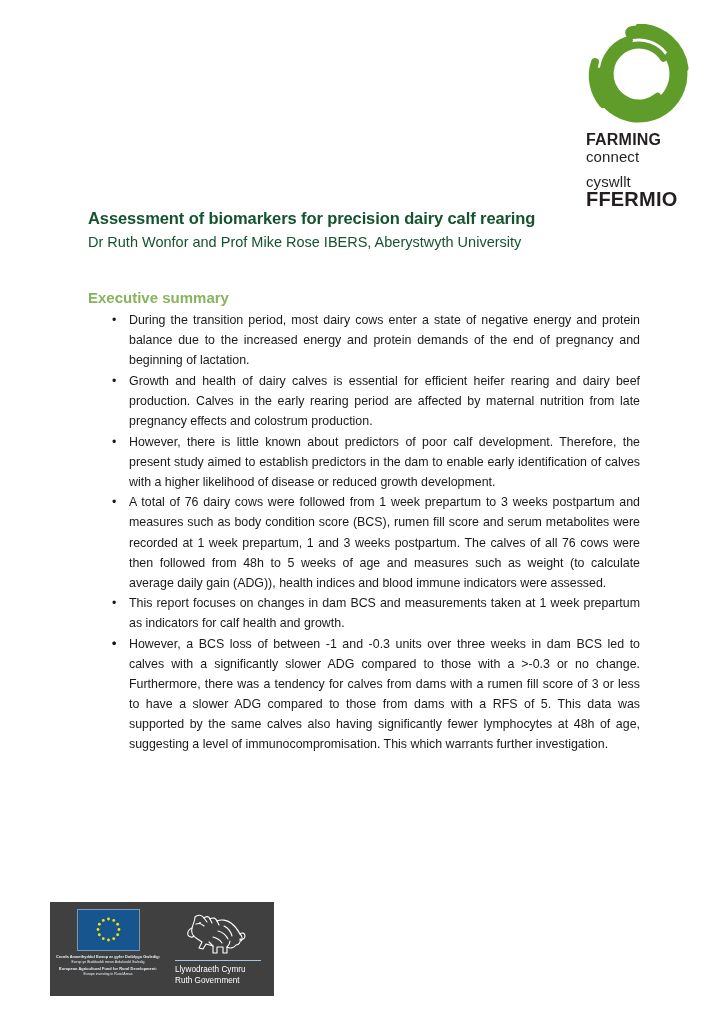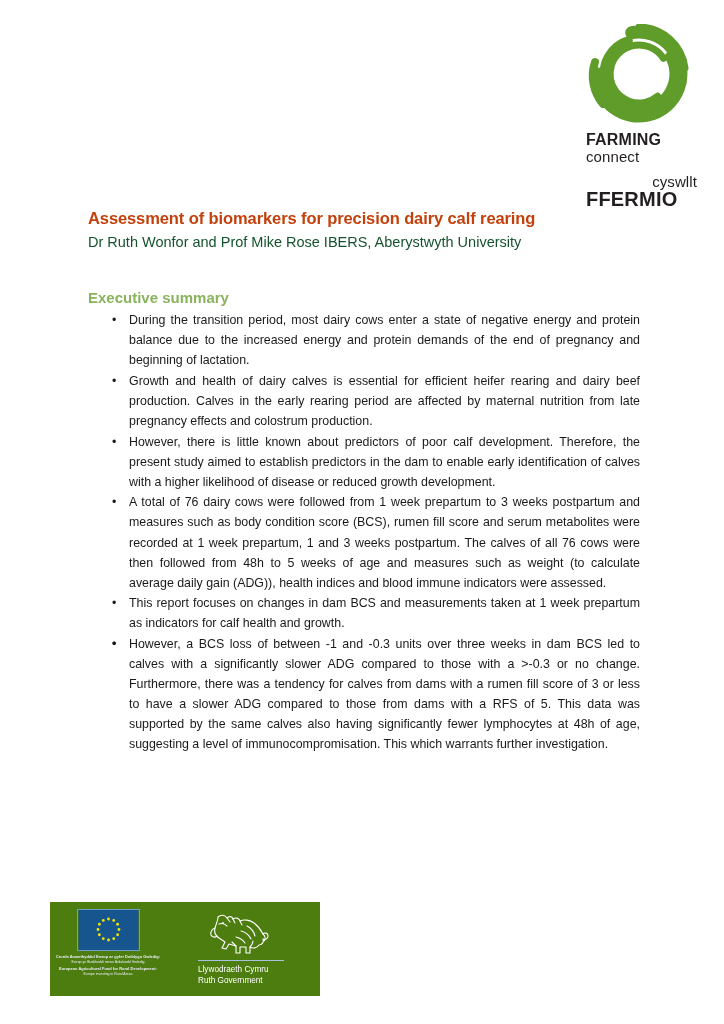--- a/index.html
+++ b/index.html
@@ -48,38 +48,37 @@
     font-weight: normal;
     color: #231f20;
     letter-spacing: 0.1px;
   }
   .wm-cyswllt {
     font-size: 15px;
     font-weight: normal;
     color: #231f20;
     margin-top: 9px;
     letter-spacing: 0.1px;
-    text-align: right;
   }
   .wm-ffermio {
     font-size: 20px;
     font-weight: bold;
     letter-spacing: 0.2px;
     color: #231f20;
   }
 
   
   .doc-title {
     position: absolute;
     left: 88px;
     top: 209px;
     width: 552px;
     font-size: 16.5px;
     font-weight: bold;
-    color: #c2410c;
+    color: #14532d;
     letter-spacing: -0.1px;
   }
   .doc-authors {
     position: absolute;
     left: 88px;
     top: 232px;
     width: 552px;
     font-size: 14.5px;
     color: #14532d;
     line-height: 1.42;
@@ -118,23 +117,23 @@
     top: 0;
     font-size: 12.4px;
     line-height: 1.62;
   }
 
   
   .footer-logos {
     position: absolute;
     left: 50px;
     top: 902px;
-    width: 270px;
+    width: 224px;
     height: 94px;
-    background: #4d7c0f;
+    background: #404040;
     display: flex;
     align-items: stretch;
   }
   .eu-block {
     width: 116px;
     padding: 7px 4px 5px 4px;
     box-sizing: border-box;
     display: flex;
     flex-direction: column;
     align-items: center;

